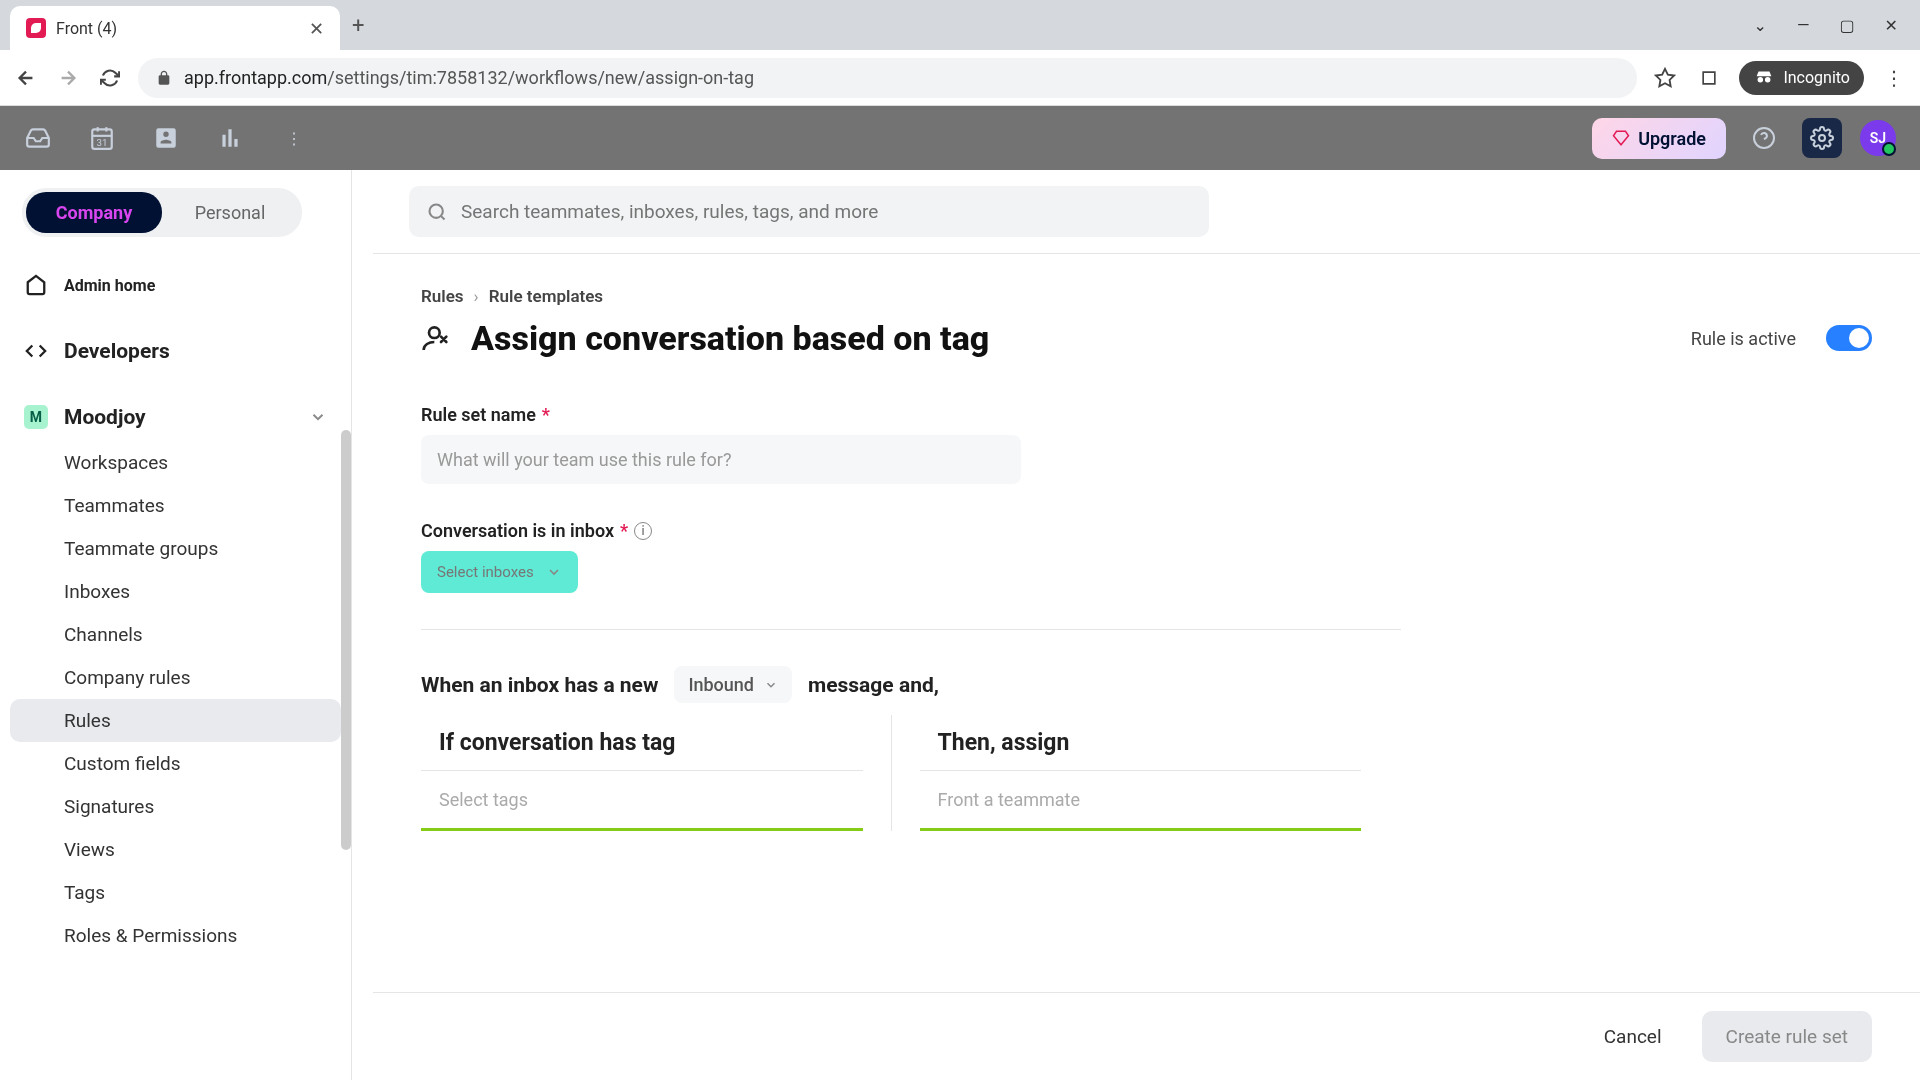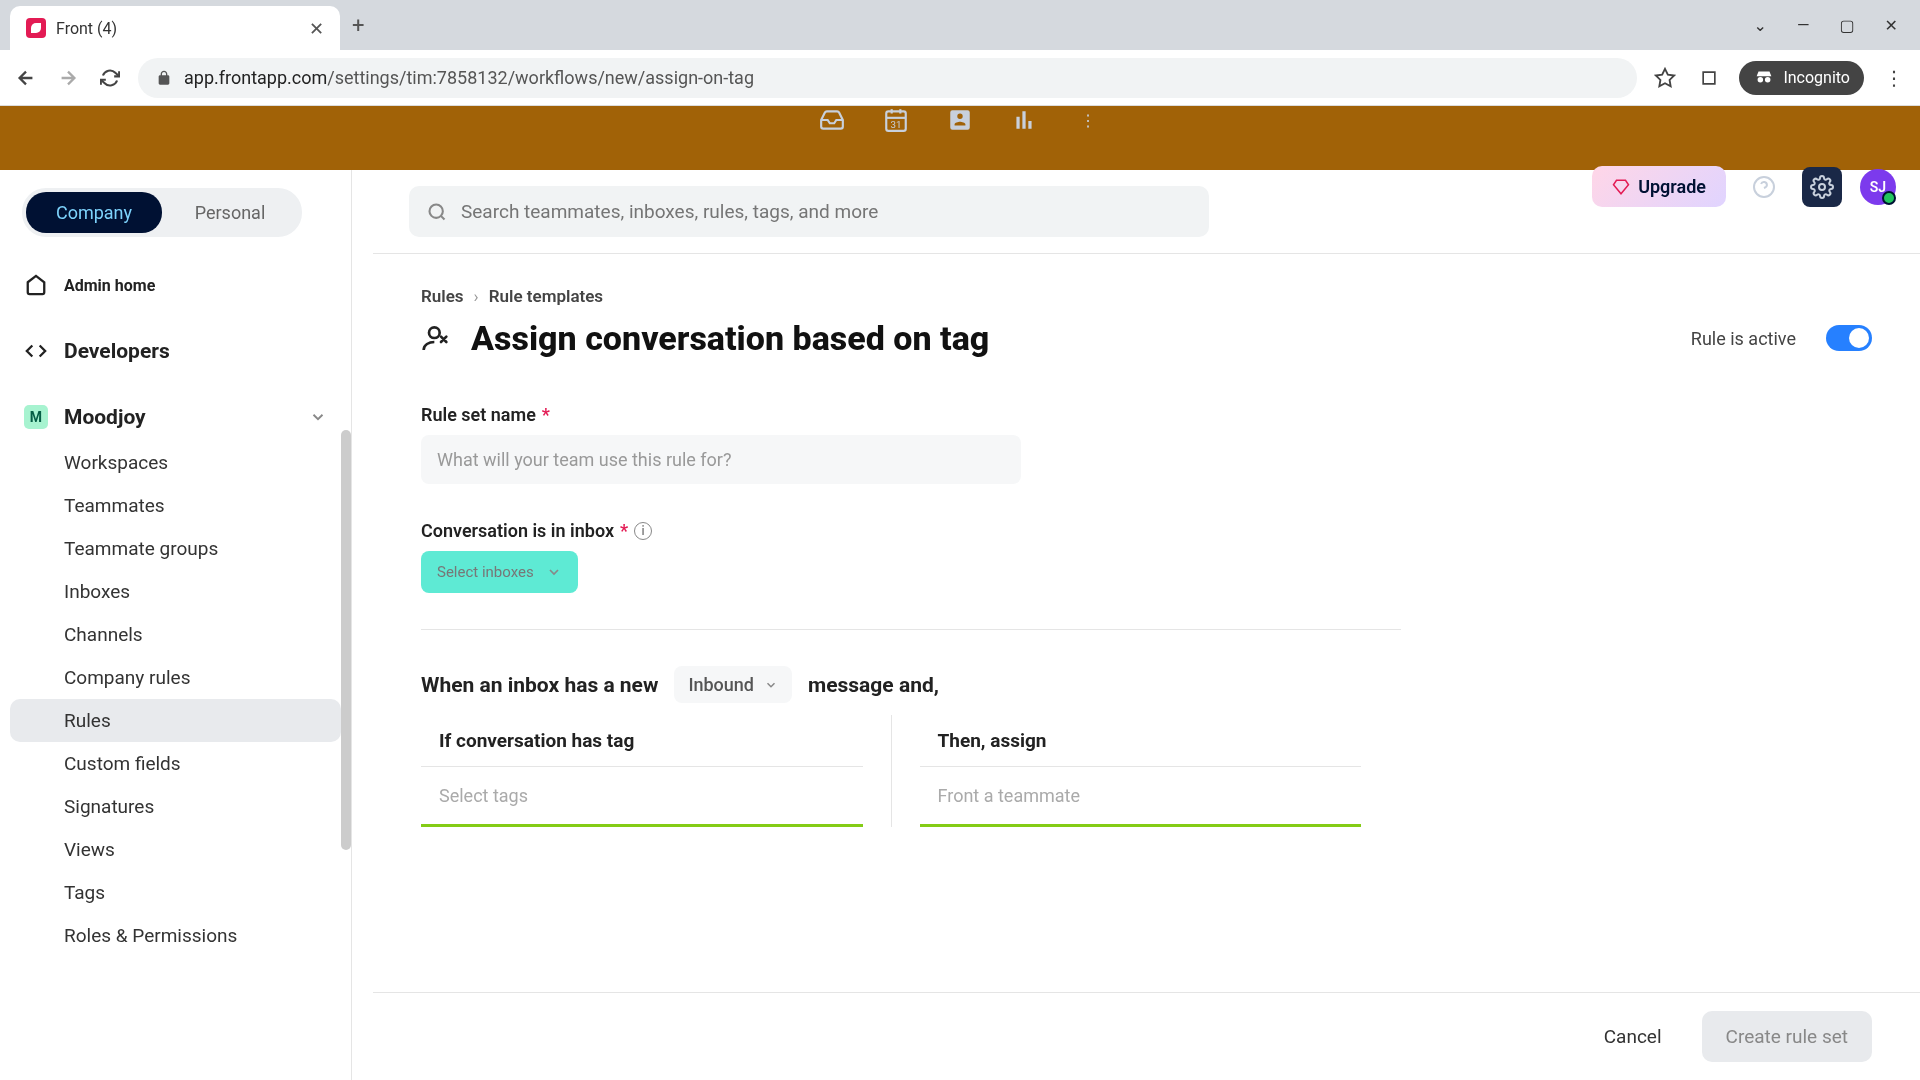--- a/index.html
+++ b/index.html
@@ -21,38 +21,38 @@
 .nav-btn { width: 28px; height: 28px; display: flex; align-items: center; justify-content: center; color: #444; cursor: pointer; font-size: 20px; }
 .nav-btn.disabled { color: #aaa; }
 .address-bar { flex: 1; display: flex; align-items: center; background: #f1f3f4; border-radius: 24px; height: 40px; padding: 0 18px; gap: 12px; max-width: 1520px; }
 .lock-icon { color: #555; }
 .url { font-size: 18px; color: #222; }
 .url-path { color: #555; }
 .right-controls { display: flex; align-items: center; gap: 16px; }
 .incognito-badge { display: flex; align-items: center; gap: 8px; background: #444; color: #fff; padding: 6px 14px; border-radius: 20px; font-size: 16px; }
 
 
-.app-header { background: #a16207; height: 64px; display: flex; align-items: center; padding: 0 24px; gap: 32px; flex-direction: column; }
+.app-header { background: #737373; height: 64px; display: flex; align-items: center; padding: 0 24px; gap: 32px; }
 .app-nav-group { display: flex; gap: 36px; align-items: center; }
 .app-nav-icon { width: 28px; height: 28px; color: #c8d0dc; cursor: pointer; display: flex; align-items: center; justify-content: center; }
 .app-header-right { margin-left: auto; display: flex; align-items: center; gap: 18px; }
 .upgrade-btn { background: linear-gradient(135deg, #ffd6e7, #e0d4ff); color: #001133; padding: 10px 20px; border-radius: 10px; font-weight: 600; font-size: 18px; display: flex; align-items: center; gap: 8px; cursor: pointer; }
 .gem-icon { color: #e31b54; }
 .header-icon-btn { width: 40px; height: 40px; border-radius: 8px; display: flex; align-items: center; justify-content: center; color: #c8d0dc; cursor: pointer; }
 .header-icon-btn.active { background: #1a2847; }
 .avatar { width: 36px; height: 36px; border-radius: 50%; background: #7c3aed; color: #fff; display: flex; align-items: center; justify-content: center; font-size: 14px; font-weight: 600; position: relative; }
 .avatar::after { content: ''; position: absolute; width: 10px; height: 10px; background: #22c55e; border-radius: 50%; bottom: 0; right: 0; border: 2px solid #001133; }
 
 
 .main-layout { display: flex; height: calc(1080px - 50px - 56px - 64px); }
 .sidebar { width: 352px; border-right: 1px solid #e5e5e5; padding: 18px 10px; overflow-y: auto; position: relative; }
 .sidebar-scroll-thumb { position: absolute; right: 0; top: 260px; width: 10px; height: 420px; background: #ccc; border-radius: 5px; }
 .scope-toggle { display: flex; background: #eef0f2; border-radius: 24px; padding: 4px; margin: 0 12px 24px; width: 280px; }
 .scope-btn { flex: 1; padding: 10px 0; border-radius: 20px; font-size: 18px; text-align: center; cursor: pointer; color: #666; }
-.scope-btn.active { background: #001133; color: #7dd3fc; font-weight: 400; }
+.scope-btn.active { background: #001133; color: #d946ef; font-weight: 700; }
 
 .sidebar-item { display: flex; align-items: center; gap: 16px; padding: 12px 14px; border-radius: 10px; cursor: pointer; font-size: 20px; color: #222; }
 .sidebar-item.bold { font-weight: 700; font-size: 16px; }
 .sidebar-item.section { font-weight: 700; font-size: 21px; margin-top: 18px; }
 .sidebar-item-icon { width: 24px; height: 24px; display: flex; align-items: center; justify-content: center; }
 .sidebar-subitem { padding: 10px 14px 10px 54px; font-size: 19px; color: #333; cursor: pointer; border-radius: 10px; }
 .sidebar-subitem.active { background: #e8eaed; }
 .team-badge { width: 24px; height: 24px; background: #a7f3d0; color: #065f46; border-radius: 5px; display: flex; align-items: center; justify-content: center; font-size: 14px; font-weight: 700; }
 .chevron { margin-left: auto; color: #888; }
 
@@ -84,21 +84,21 @@
 .select-btn { background: #5eead4; border: none; border-radius: 8px; padding: 12px 16px; font-size: 15px; color: #777; display: inline-flex; align-items: center; gap: 12px; cursor: pointer; }
 
 .section-divider { height: 1px; background: #e5e5e5; margin: 24px 0 36px; width: 980px; }
 
 .when-row { font-size: 21px; font-weight: 700; color: #222; display: flex; align-items: center; gap: 16px; margin-bottom: 12px; }
 .inline-select { background: #f6f7f8; border-radius: 8px; padding: 8px 14px; font-size: 18px; font-weight: 500; color: #555; display: inline-flex; align-items: center; gap: 10px; cursor: pointer; }
 
 .rule-table { display: flex; width: 940px; }
 .rule-col { flex: 1; }
 .rule-col-border { border-right: 1px solid #e5e5e5; margin-right: 28px; padding-right: 28px; }
-.rule-header { font-size: 19px; font-weight: 700; color: #222; padding: 14px 18px; border-bottom: 1px solid #e5e5e5; }
+.rule-header { font-size: 23px; font-weight: 700; color: #222; padding: 14px 18px; border-bottom: 1px solid #e5e5e5; }
 .rule-cell { padding: 18px 18px; font-size: 18px; color: #aaa; border-bottom: 3px solid #84cc16; cursor: pointer; }
 
 .footer-bar { border-top: 1px solid #e5e5e5; padding: 18px 48px; display: flex; justify-content: flex-end; gap: 16px; }
 .btn-cancel { background: #fff; border: none; padding: 14px 24px; font-size: 19px; color: #333; border-radius: 10px; cursor: pointer; }
 .btn-create { background: #e8eaed; border: none; padding: 14px 24px; font-size: 19px; color: #888; border-radius: 10px; cursor: not-allowed; }
 svg { display: block; }
 </style>
 </head>
 <body>
 

